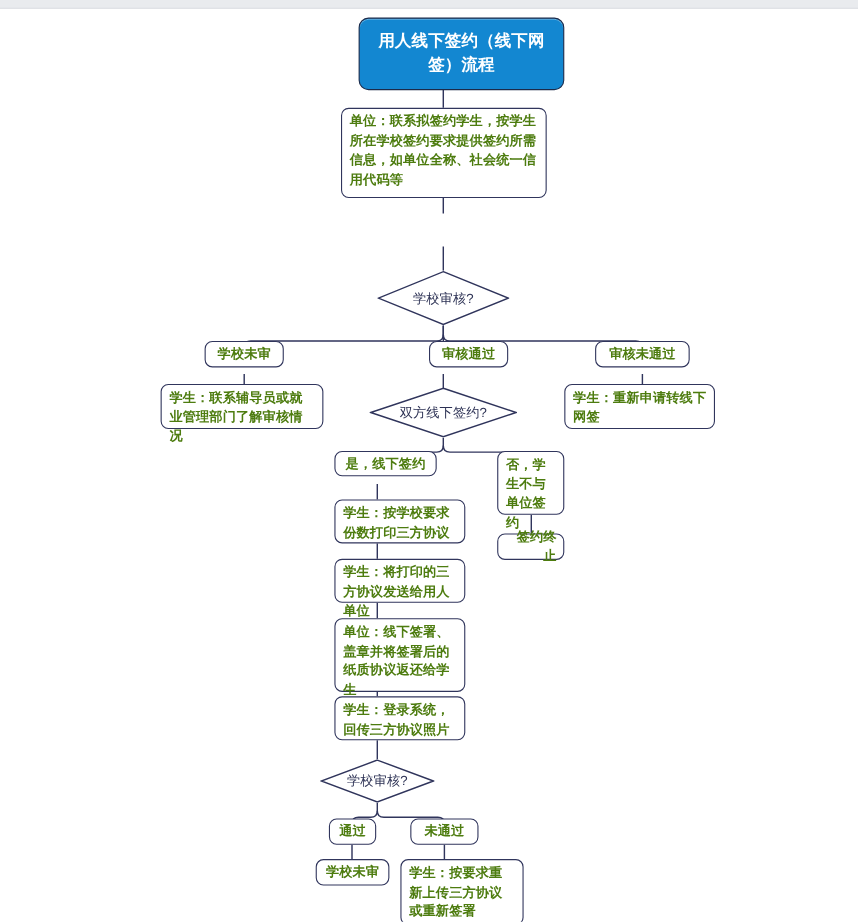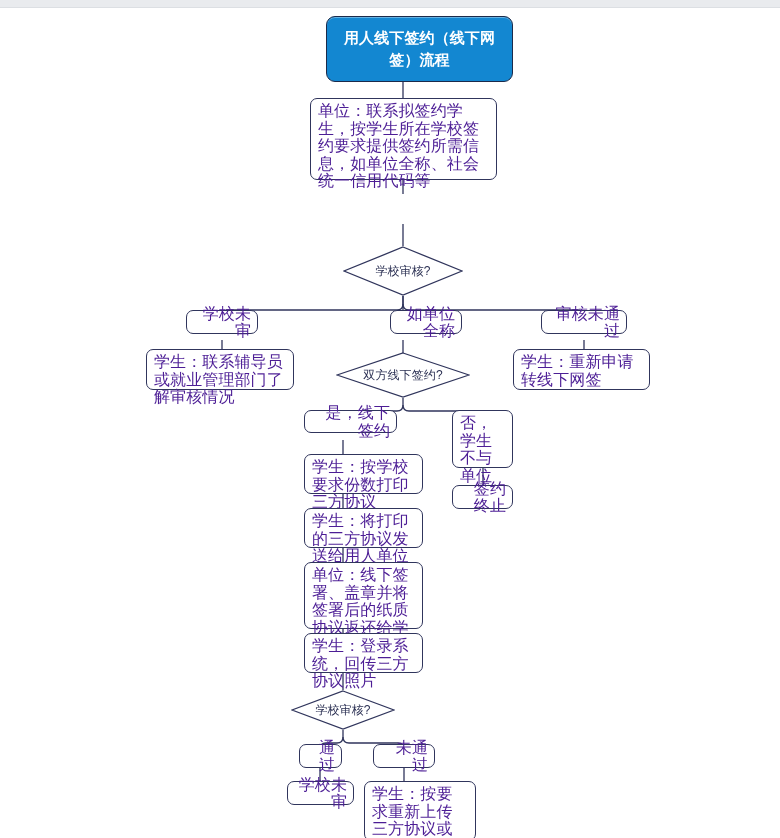--- a/index.html
+++ b/index.html
@@ -34,26 +34,27 @@
     left: 0; top: 0;
     width: 780px;
     height: 830px;
     pointer-events: none;
   }
   .node {
     position: absolute;
     border: 1.3px solid #30355c;
     background: #ffffff;
     border-radius: 7px;
-    color: #4c1d95;
-    font-size: 16px;
+    color: #4d7c0f;
+    font-size: 12px;
     line-height: 17.5px;
     padding: 3px 7px;
     letter-spacing: 0.1px;
     white-space: pre-wrap;
+    font-weight: bold;
   }
   .node.title {
     background: #1387d1;
     border: 1.6px solid #1b2a4a;
     border-radius: 9px;
     color: #ffffff;
     font-weight: bold;
     font-size: 15px;
     line-height: 22px;
     text-align: center;
@@ -139,21 +140,21 @@
 
     <div class="diamond-wrap" style="left:343px; top:238px; width:120px; height:50px;">
       <svg width="120" height="50" viewBox="0 0 120 50" xmlns="http://www.w3.org/2000/svg">
         <polygon points="60,1 119,25 60,49 1,25" fill="#ffffff" stroke="#30355c" stroke-width="1.3"></polygon>
       </svg>
       <div class="diamond-label">学校审核?</div>
     </div>
 
     <div class="node pill" style="left:186px; top:302px; width:72px; height:24px;">学校未审</div>
 
-    <div class="node pill" style="left:390px; top:302px; width:72px; height:24px;">如单位全称</div>
+    <div class="node pill" style="left:390px; top:302px; width:72px; height:24px;">审核通过</div>
 
     <div class="node pill" style="left:541px; top:302px; width:86px; height:24px;">审核未通过</div>
 
     <div class="node" style="left:146px; top:341px; width:148px; height:41px;">学生：联系辅导员或就业管理部门了解审核情况</div>
 
     <div class="node" style="left:513px; top:341px; width:137px; height:41px;">学生：重新申请转线下网签</div>
 
     <div class="diamond-wrap" style="left:336px; top:344px; width:134px; height:46px;">
       <svg width="134" height="46" viewBox="0 0 134 46" xmlns="http://www.w3.org/2000/svg">
         <polygon points="67,1 133,23 67,45 1,23" fill="#ffffff" stroke="#30355c" stroke-width="1.3"></polygon>

